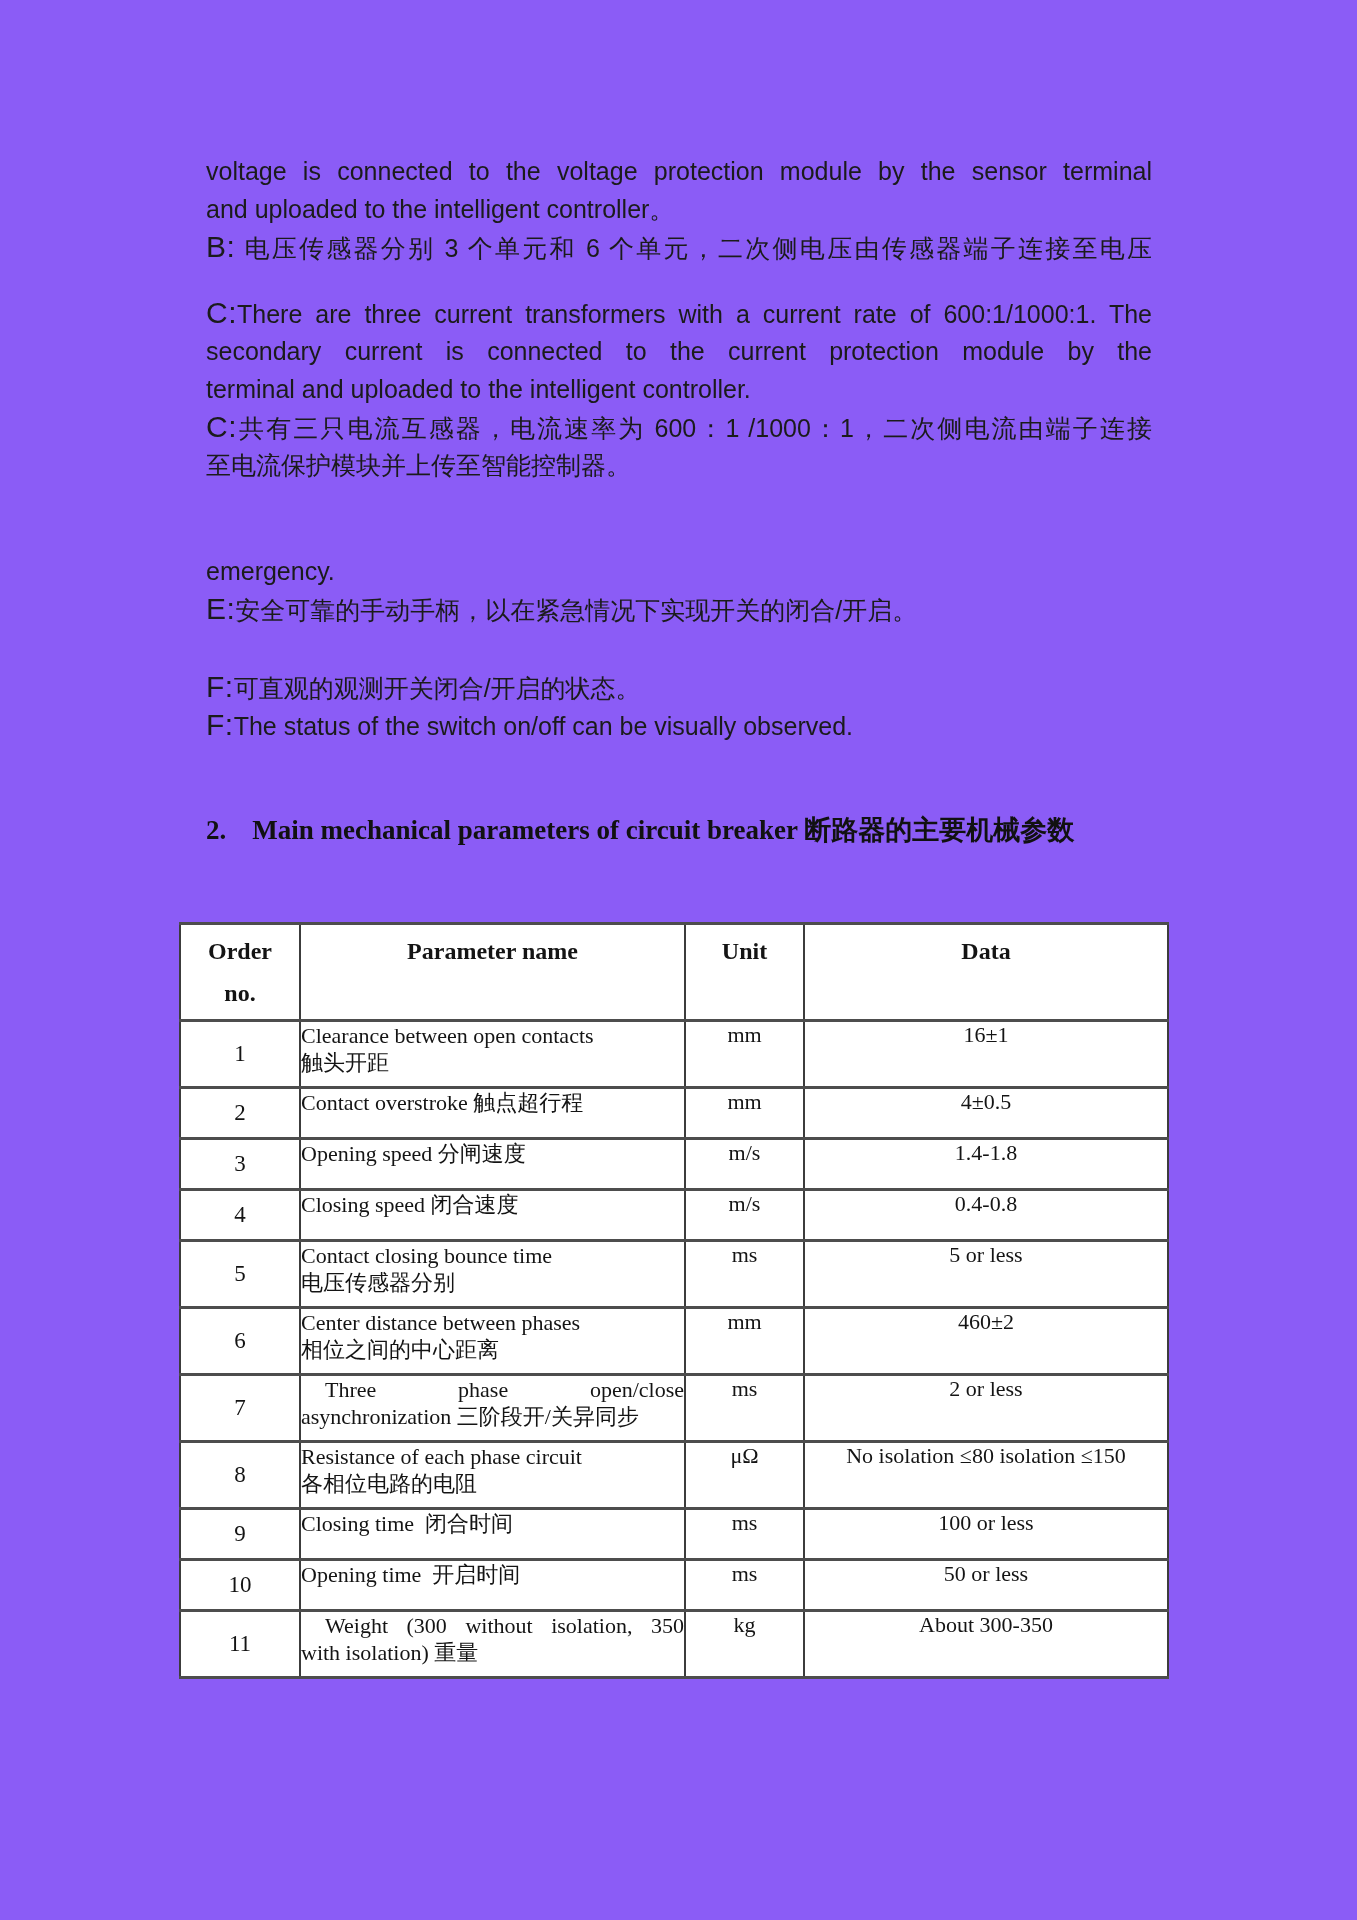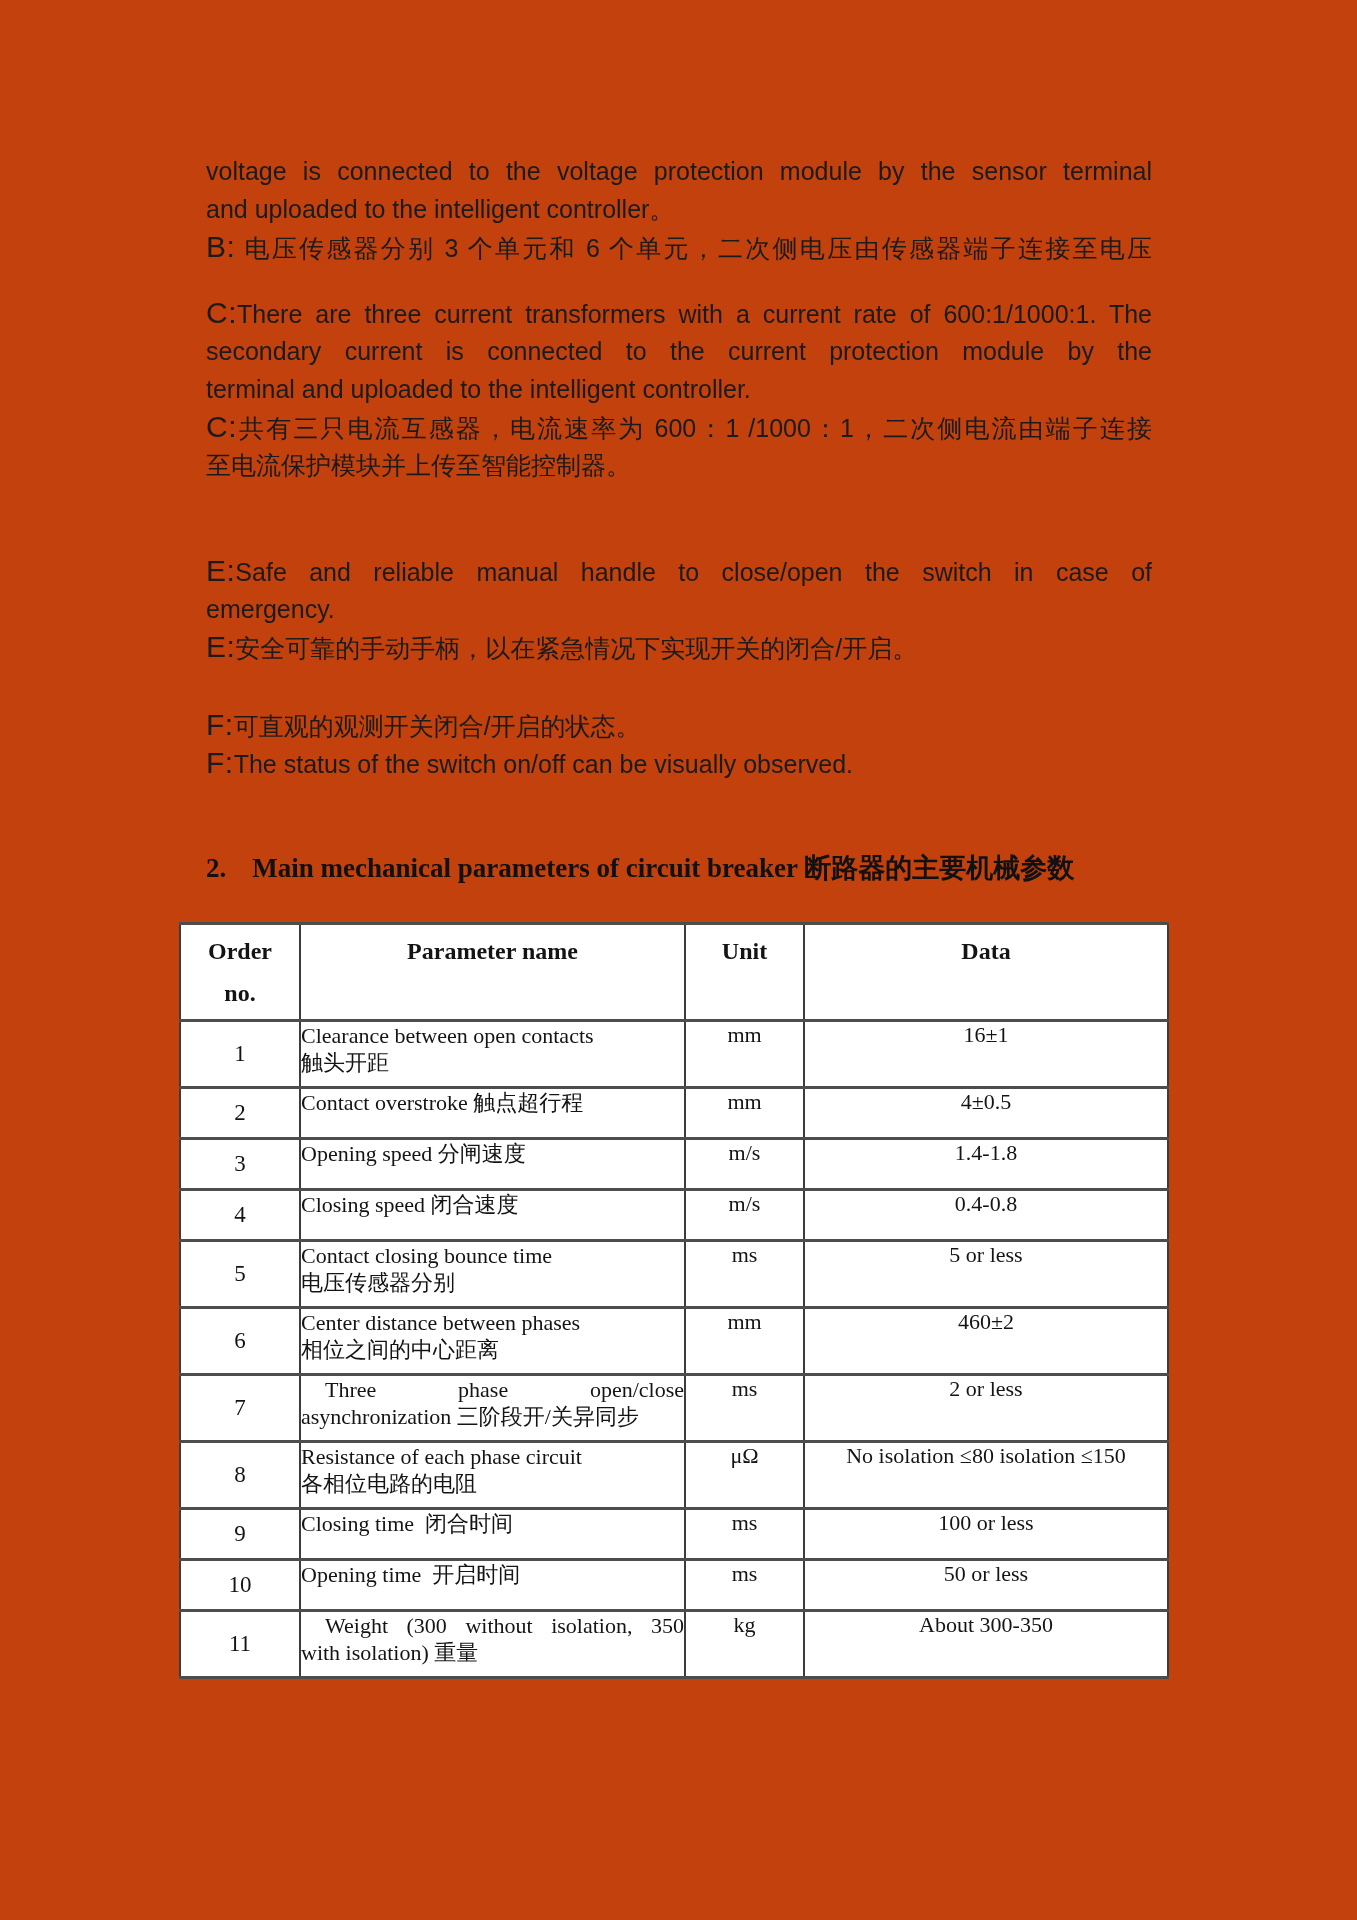--- a/index.html
+++ b/index.html
@@ -4,21 +4,21 @@
 <style>
   html, body {
     margin: 0;
     padding: 0;
     background: #ffffff;
   }
   .page {
     position: relative;
     width: 1357px;
     height: 1920px;
-    background: #c2410c;
+    background: #8b5cf6;
     overflow: hidden;
     color: #1b1b1b;
   }
   
   .textcol {
     position: absolute;
     left: 206px;
     top: 152px;
     width: 946px;
     font-family: "Liberation Sans", "DejaVu Sans", sans-serif;
@@ -134,21 +134,20 @@
           <div class="pline just"><span class="prefix">C:</span>There are three current transformers with a current rate of 600:1/1000:1. The</div>
           <div class="pline just">secondary current is connected to the current protection module by the</div>
           <div class="pline">terminal and uploaded to the intelligent controller.</div>
         </div>
         <div class="para">
           <div class="pline just"><span class="prefix">C:</span>共有三只电流互感器，电流速率为 600：1 /1000：1，二次侧电流由端子连接</div>
           <div class="pline">至电流保护模块并上传至智能控制器。</div>
         </div>
         <div class="gap" style="height: 68px;"></div>
         <div class="para">
-          <div class="pline just"><span class="prefix">E:</span>Safe and reliable manual handle to close/open the switch in case of</div>
           <div class="pline">emergency.</div>
         </div>
         <div class="para">
           <div class="pline"><span class="prefix">E:</span>安全可靠的手动手柄，以在紧急情况下实现开关的闭合/开启。</div>
         </div>
         <div class="gap" style="height: 40px;"></div>
         <div class="para">
           <div class="pline"><span class="prefix">F:</span>可直观的观测开关闭合/开启的状态。</div>
         </div>
         <div class="para">

